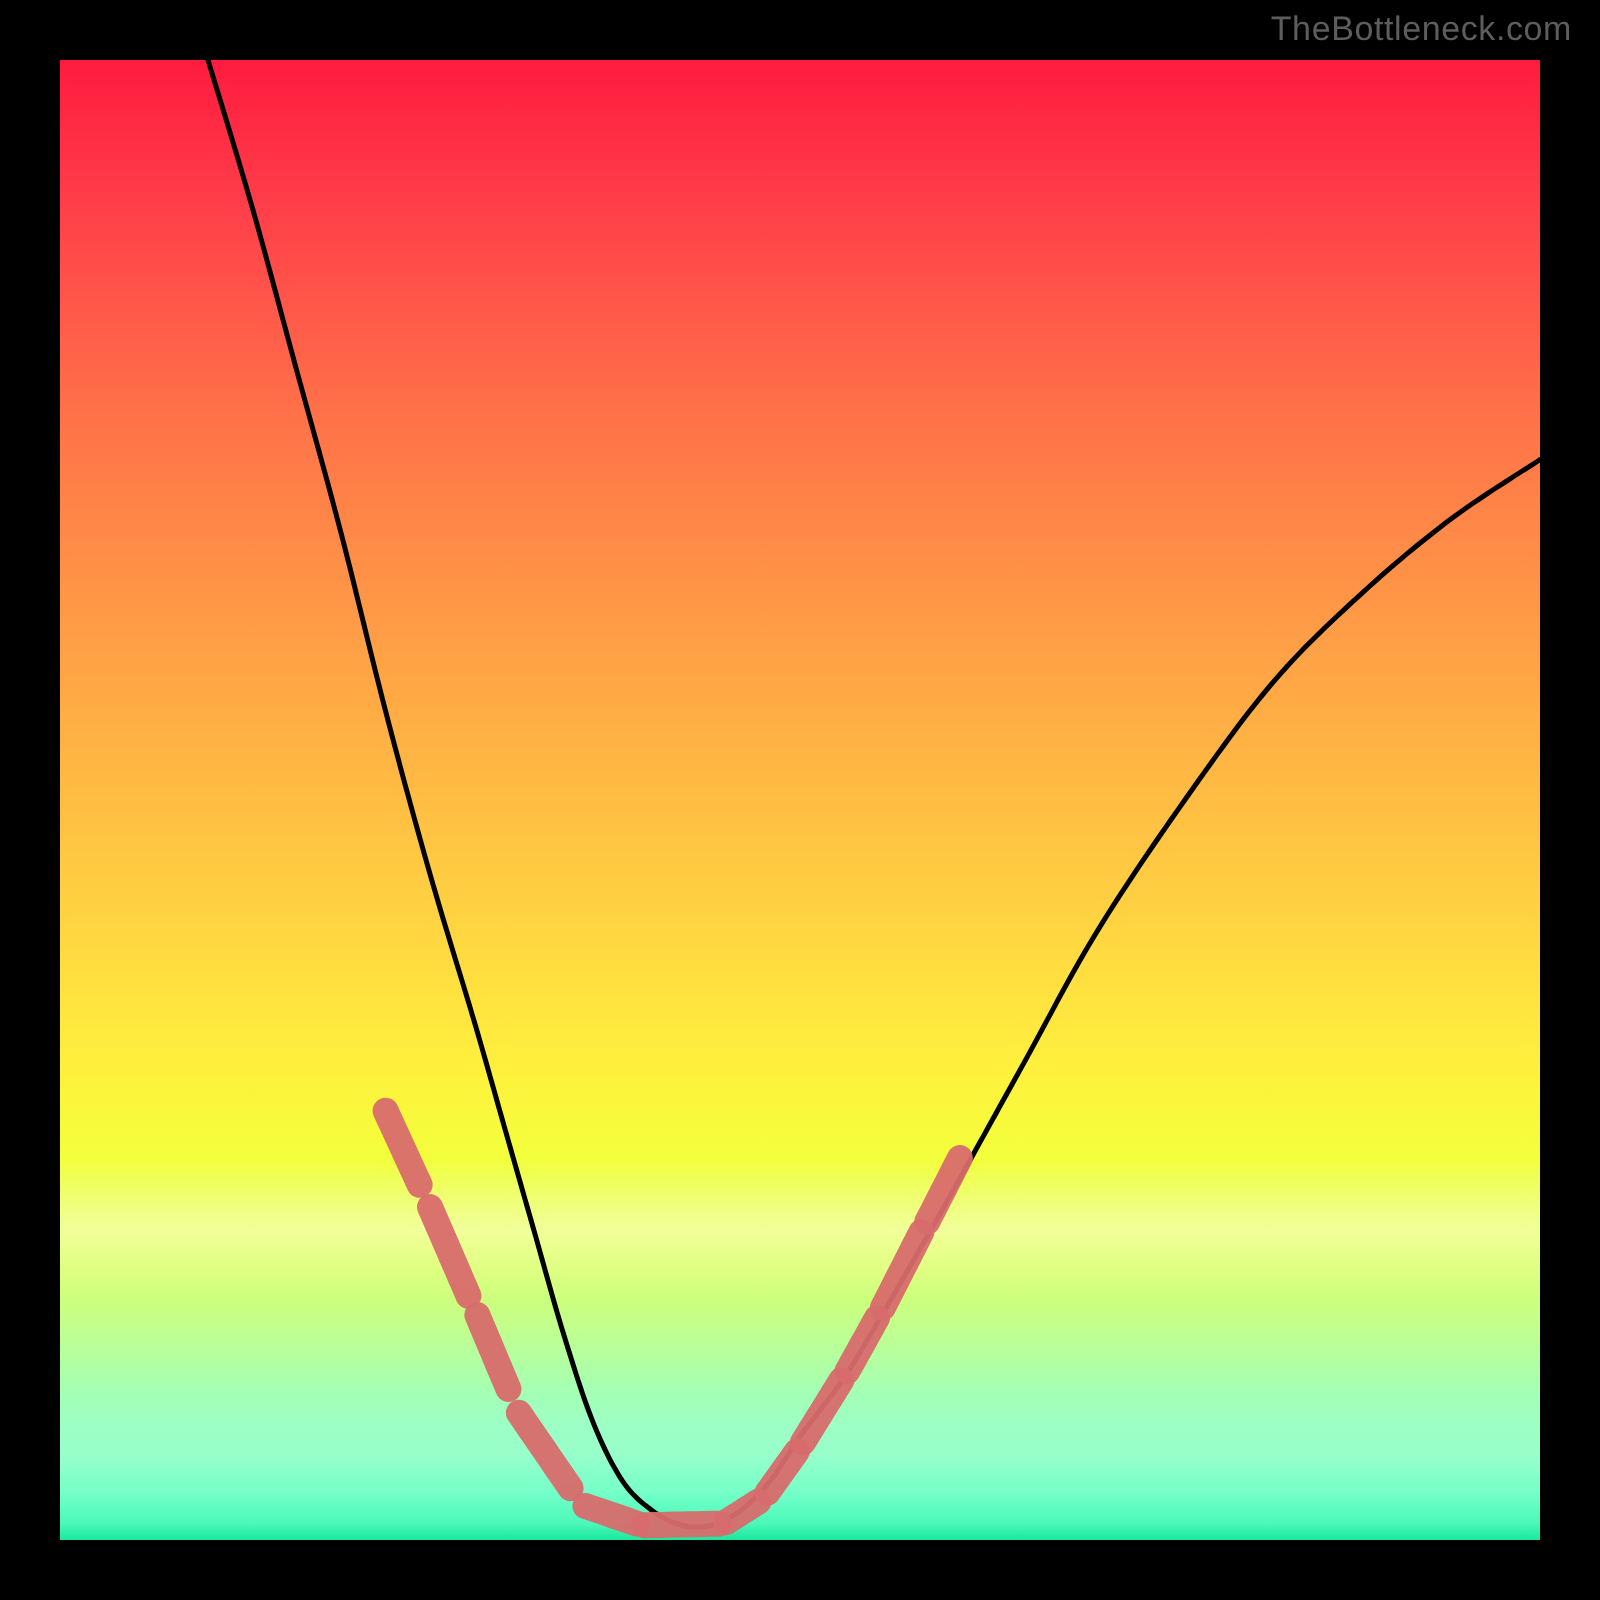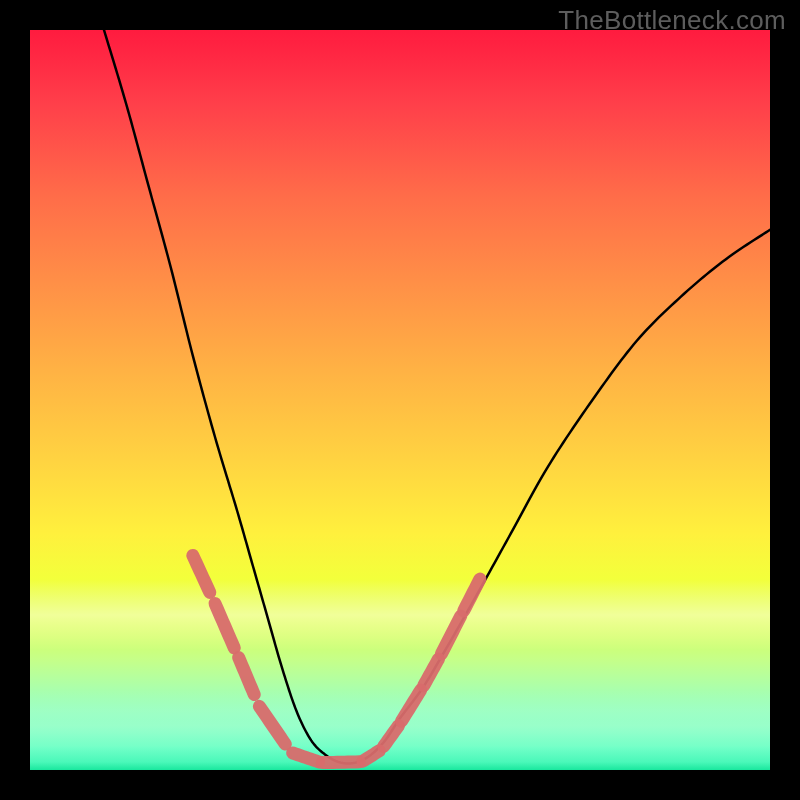--- a/index.html
+++ b/index.html
@@ -74,21 +74,21 @@
   }
   svg {
     position: absolute;
     left: 0; top: 0;
   }
   .watermark {
     position: absolute;
     top: 5px;
     right: 14px;
     color: #5d5d5d;
-    font-size: 26px;
+    font-size: 17px;
     letter-spacing: 0.3px;
   }
 </style>
 </head>
 <body>
 
 <div class="frame">
   <div class="plot">
     <div class="gradient"></div>
     <div class="paleyellow"></div>

